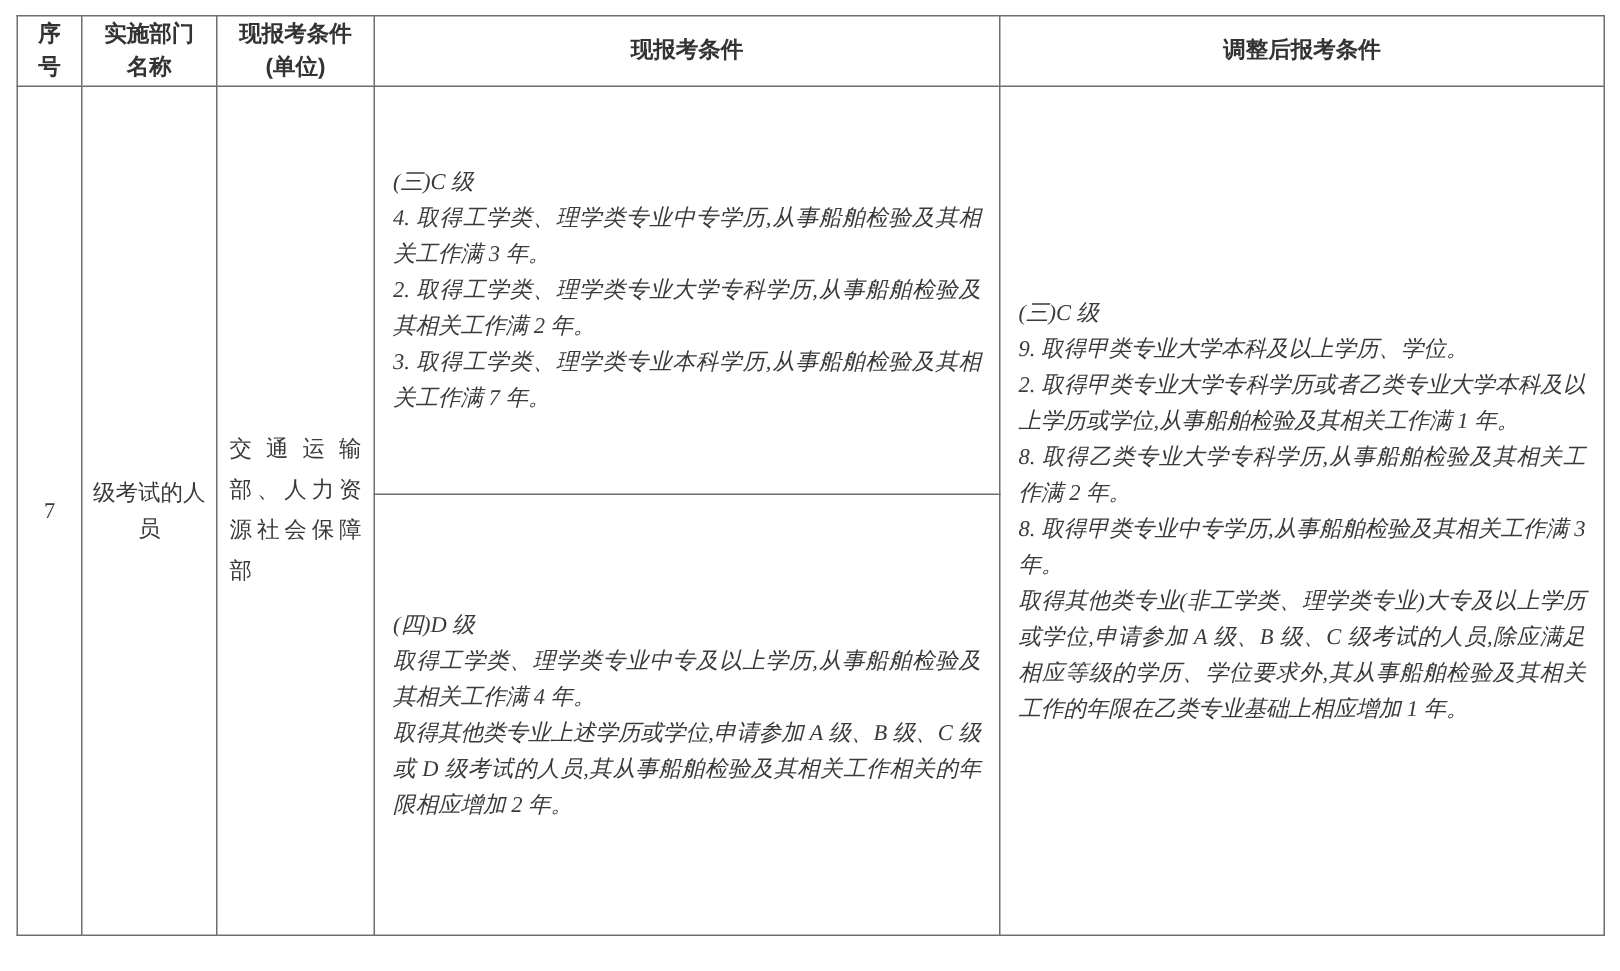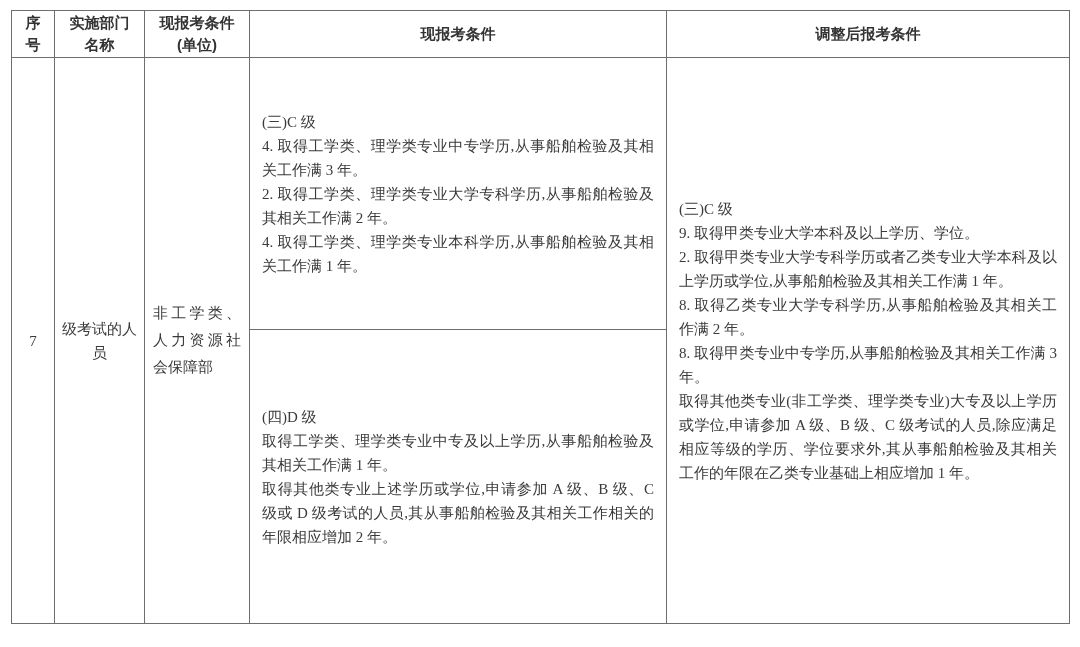--- a/index.html
+++ b/index.html
@@ -50,20 +50,21 @@
     text-align-last: left;
     font-size: 15px;
     line-height: 27px;
     padding: 0 8px;
   }
   td.cond-cell {
     text-align: left;
     font-size: 15px;
     line-height: 24px;
     padding: 6px 12px;
+    font-style: italic;
   }
   td.cond-cell p {
     margin: 0;
     text-align: justify;
     text-justify: inter-character;
     text-align-last: left;
   }
   tr.row-top  { height: 272px; }
   tr.row-bottom { height: 294px; }
 </style>
@@ -88,38 +89,38 @@
         <th class="hdr">现报考条件
 (单位)</th>
         <th class="hdr">现报考条件</th>
         <th class="hdr">调整后报考条件</th>
       </tr>
     </thead>
     <tbody>
       <tr class="row-top">
         <td class="center-cell" rowspan="2">7</td>
         <td class="center-cell" rowspan="2">级考试的人员</td>
-        <td class="dept-cell" rowspan="2">非工学类、人力资源社会保障部</td>
+        <td class="dept-cell" rowspan="2">交通运输部、人力资源社会保障部</td>
         <td class="cond-cell">
           <p>(三)C 级</p>
           <p>4. 取得工学类、理学类专业中专学历,从事船舶检验及其相关工作满 3 年。</p>
           <p>2. 取得工学类、理学类专业大学专科学历,从事船舶检验及其相关工作满 2 年。</p>
-          <p>4. 取得工学类、理学类专业本科学历,从事船舶检验及其相关工作满 1 年。</p>
+          <p>3. 取得工学类、理学类专业本科学历,从事船舶检验及其相关工作满 7 年。</p>
         </td>
         <td class="cond-cell" rowspan="2">
           <p>(三)C 级</p>
           <p>9. 取得甲类专业大学本科及以上学历、学位。</p>
           <p>2. 取得甲类专业大学专科学历或者乙类专业大学本科及以上学历或学位,从事船舶检验及其相关工作满 1 年。</p>
           <p>8. 取得乙类专业大学专科学历,从事船舶检验及其相关工作满 2 年。</p>
           <p>8. 取得甲类专业中专学历,从事船舶检验及其相关工作满 3 年。</p>
           <p>取得其他类专业(非工学类、理学类专业)大专及以上学历或学位,申请参加 A 级、B 级、C 级考试的人员,除应满足相应等级的学历、学位要求外,其从事船舶检验及其相关工作的年限在乙类专业基础上相应增加 1 年。</p>
         </td>
       </tr>
       <tr class="row-bottom">
         <td class="cond-cell">
           <p>(四)D 级</p>
-          <p>取得工学类、理学类专业中专及以上学历,从事船舶检验及其相关工作满 1 年。</p>
+          <p>取得工学类、理学类专业中专及以上学历,从事船舶检验及其相关工作满 4 年。</p>
           <p>取得其他类专业上述学历或学位,申请参加 A 级、B 级、C 级或 D 级考试的人员,其从事船舶检验及其相关工作相关的年限相应增加 2 年。</p>
         </td>
       </tr>
     </tbody>
   </table>
 </div>
 
 </body></html>

